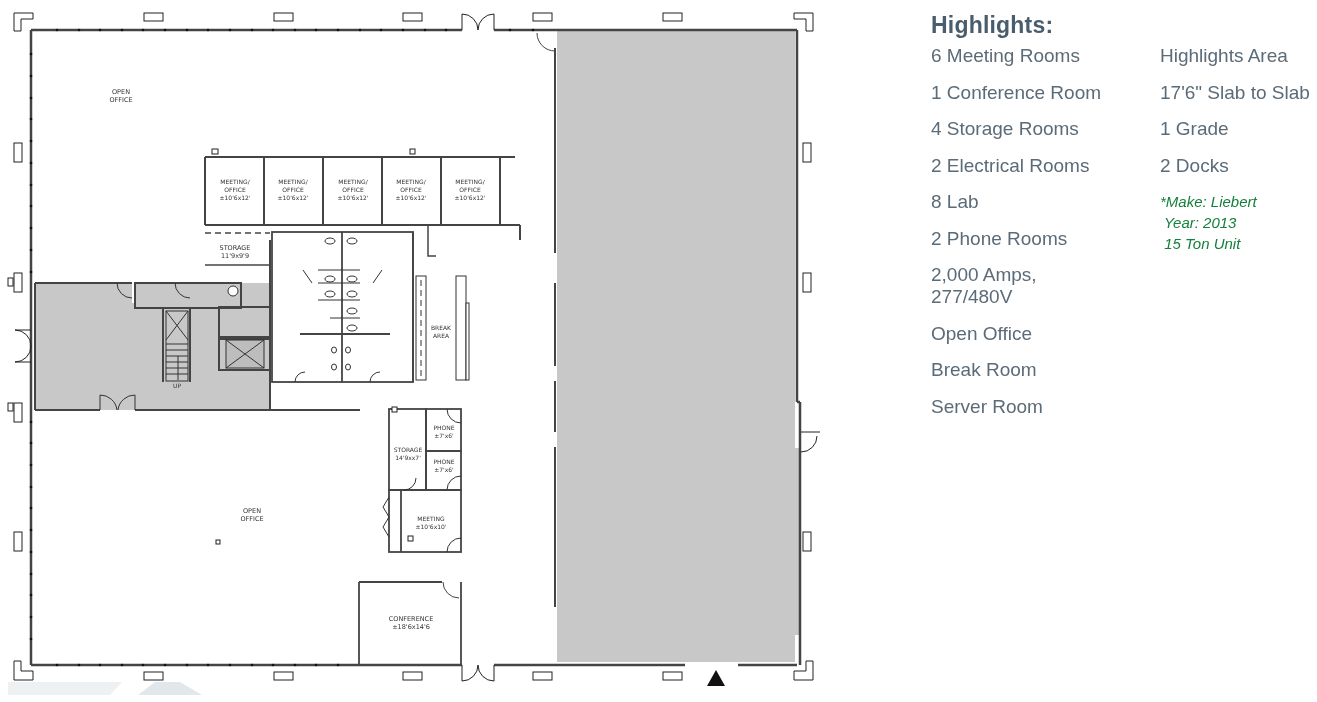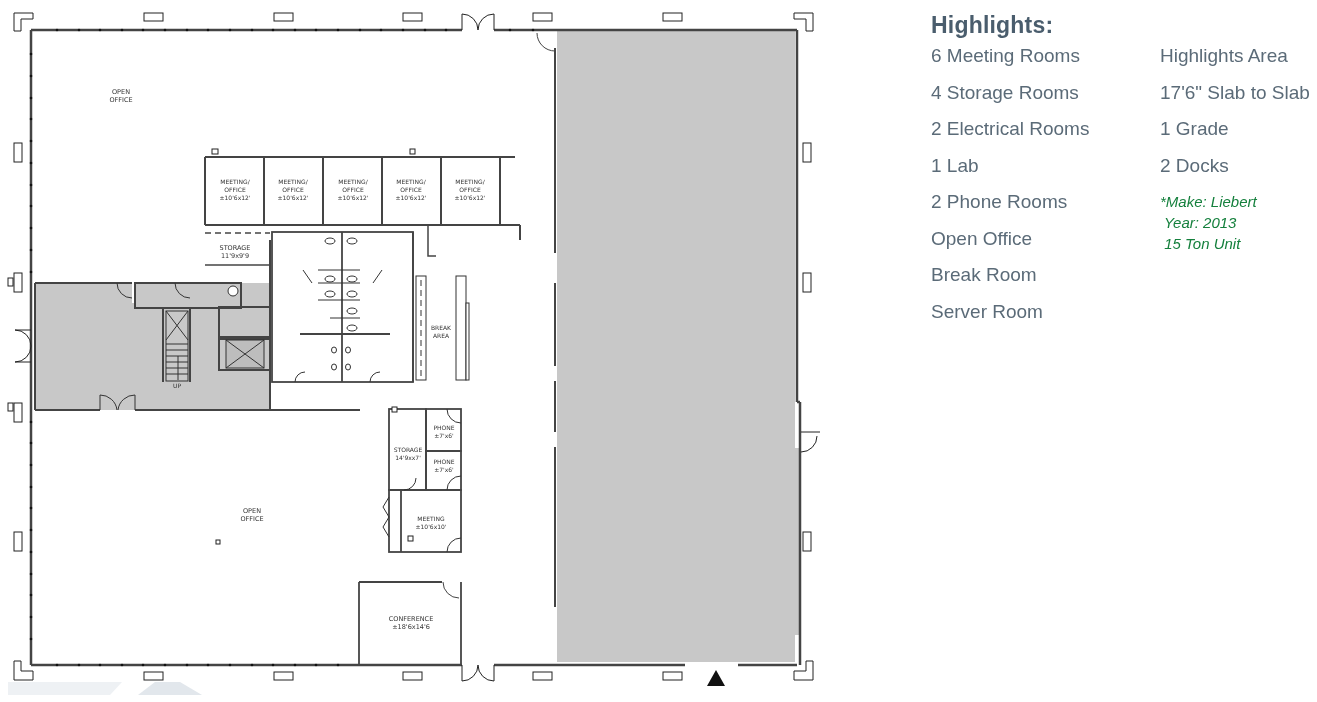--- a/index.html
+++ b/index.html
@@ -310,24 +310,27 @@
     <text class="lbl" x="411" y="621">CONFERENCE</text>
     <text class="lbl" x="411" y="629">±18'6x14'6</text>
   </g>
 </svg>
 
 <div id="highlights">
   <div class="hl-title">Highlights:</div>
   <div class="cols">
     <div class="col-left">
       <div class="item">6 Meeting Rooms</div>
+      <div class="item">1 Conference Room</div>
       <div class="item">4 Storage Rooms</div>
       <div class="item">2 Electrical Rooms</div>
-      <div class="item">1 Lab</div>
+      <div class="item">8 Lab</div>
       <div class="item">2 Phone Rooms</div>
+      <div class="item" style="white-space:pre-line">2,000 Amps,
+277/480V</div>
       <div class="item">Open Office</div>
       <div class="item">Break Room</div>
       <div class="item">Server Room</div>
     </div>
     <div class="col-right">
       <div class="item">Highlights Area</div>
       <div class="item">17'6" Slab to Slab</div>
       <div class="item">1 Grade</div>
       <div class="item">2 Docks</div>
       <div class="note">

